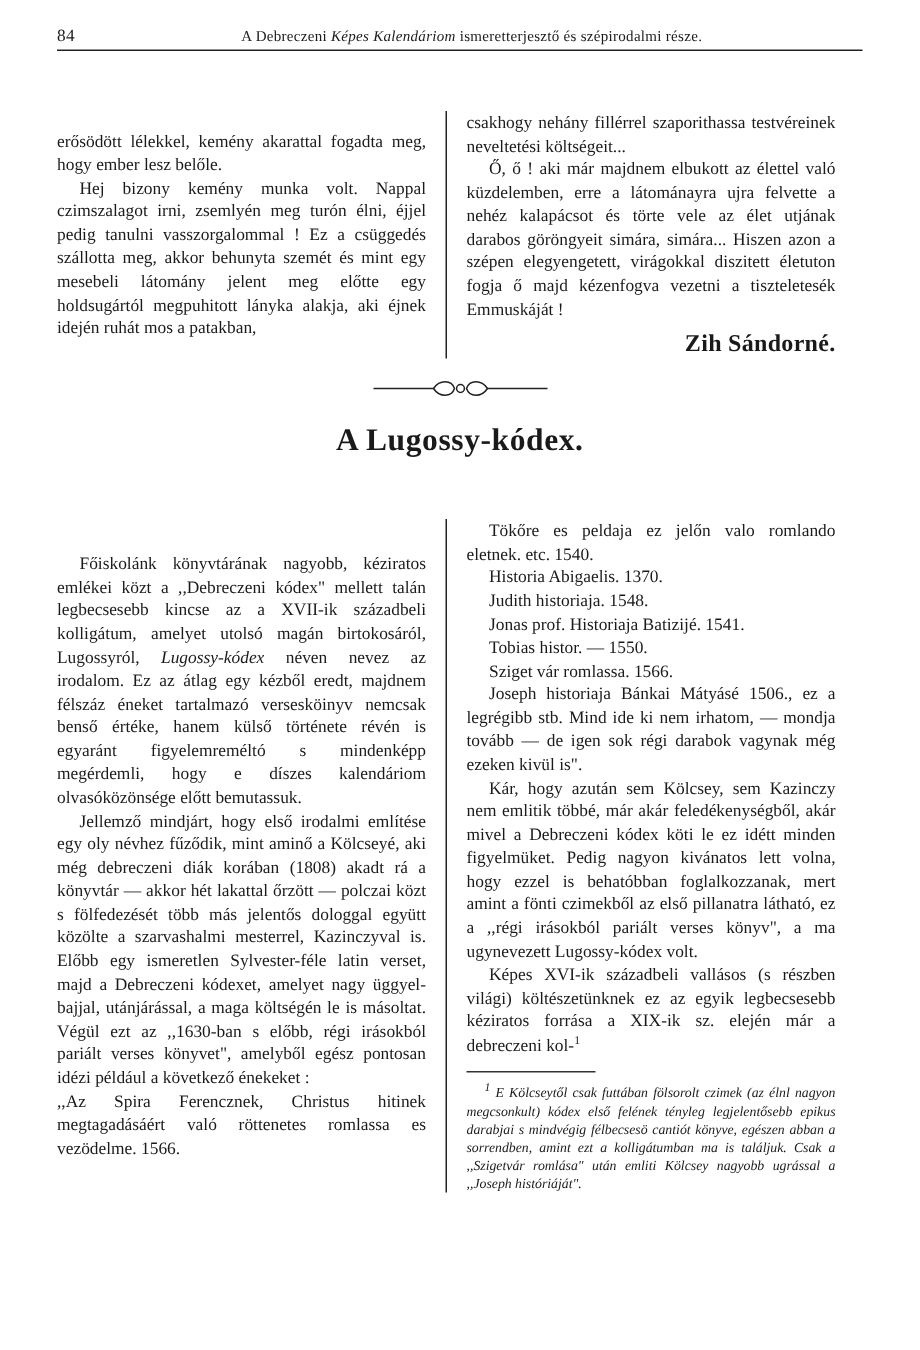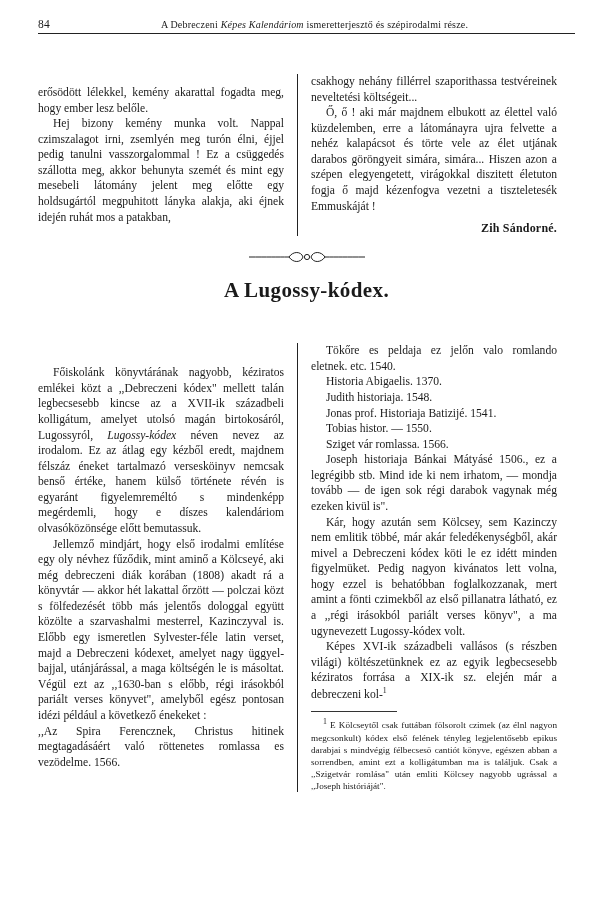--- a/index.html
+++ b/index.html
@@ -75,21 +75,21 @@
     text-align: justify;
     text-justify: inter-word;
     hyphens: manual;
   }
   p.ind { text-indent: 15px; }
   p.noind { text-indent: 0; }
 
   .sign {
     text-align: right;
     font-weight: bold;
-    font-size: 12px;
+    font-size: 16px;
     margin-top: 7px;
     letter-spacing: 0.2px;
   }
 
   
   .ornament {
     text-align: center;
     margin: 10px 0 4px 0;
     height: 16px;
     position: relative;
@@ -112,20 +112,21 @@
   .footnote-rule {
     border-top: 1px solid #333;
     width: 86px;
     margin: 9px 0 5px 0;
   }
   .footnote {
     font-size: 9.2px;
     line-height: 1.32;
     text-align: justify;
     text-indent: 12px;
+    font-style: italic;
   }
   .fn-mark { font-size: 7.8px; vertical-align: super; }
 
   .ital { font-style: italic; }
 </style>
 </head>
 <body>
 
 <div class="page">
 

